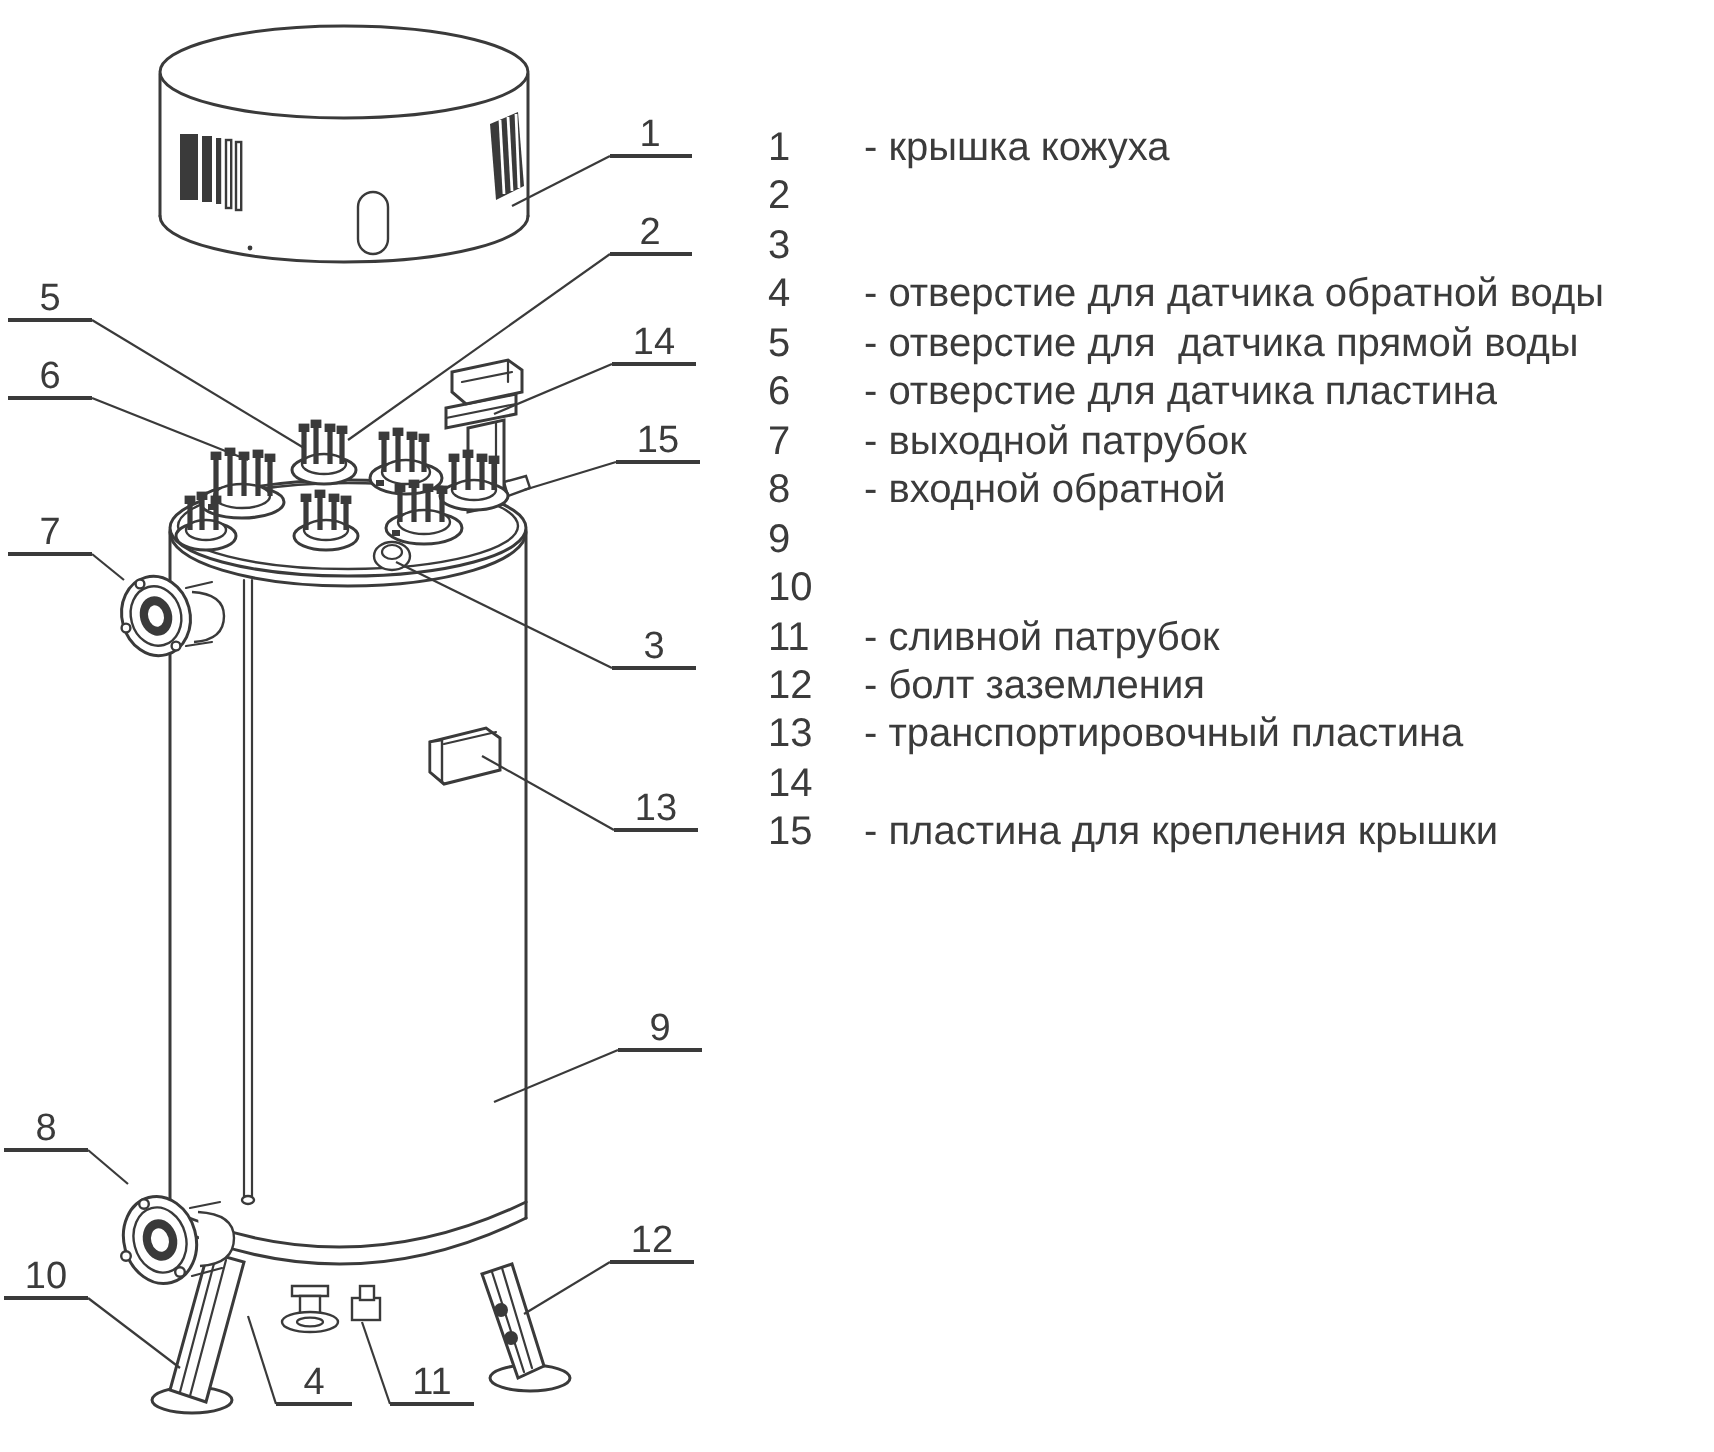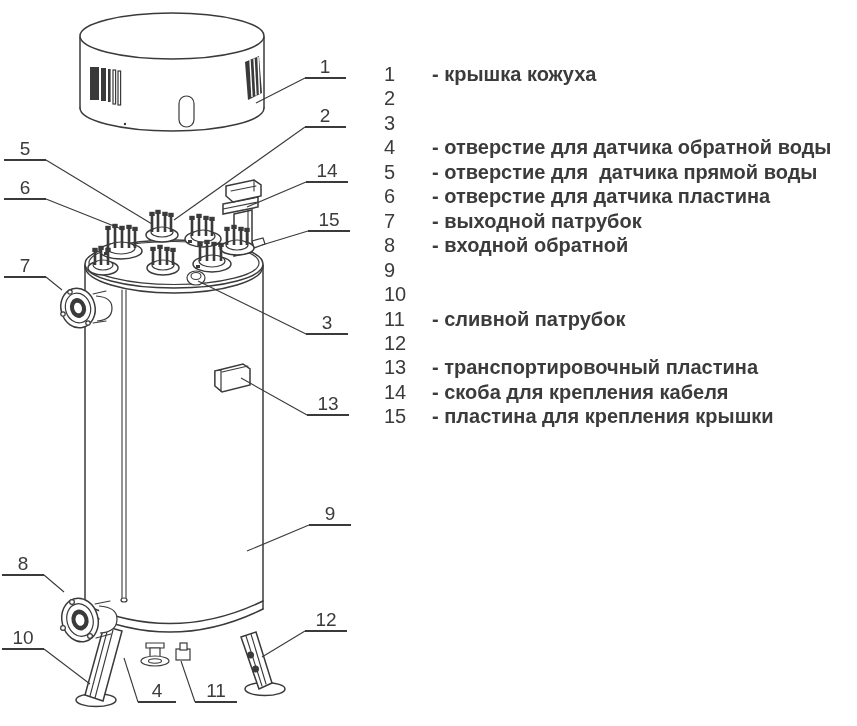--- a/index.html
+++ b/index.html
@@ -11,21 +11,21 @@
   .fw{fill:#ffffff;stroke:#3a3a3a;stroke-width:1.5;}
   .fw2{fill:#ffffff;stroke:#3a3a3a;stroke-width:1.2;}
   .fd{fill:#3a3a3a;stroke:none;}
   .wl{stroke:#ffffff;stroke-width:1.4;fill:none;}
   .ldr{stroke:#3a3a3a;stroke-width:1.1;fill:none;}
   .ul{stroke:#3a3a3a;stroke-width:2;fill:none;}
   text.co{font-family:"Liberation Sans",sans-serif;font-size:19px;fill:#3b3b3b;}
   .legend{position:absolute;left:384px;top:62px;color:#3b3b3b;font-size:20px;line-height:24.45px;}
   .legend-row{display:flex;}
   .legend-num{width:48px;flex:0 0 48px;}
-  .legend-desc{white-space:pre;font-weight:bold;}
+  .legend-desc{white-space:pre;}
 </style>
 </head>
 <body>
 
 <div class="screen">
 
   <svg width="380" height="726" viewBox="0 0 380 726">
 
     <g>
       <line class="ln" x1="80" y1="37" x2="80" y2="108"></line>
@@ -359,28 +359,28 @@
       </div>
     <div class="legend-row">
         <span class="legend-num">10</span>
       </div>
     <div class="legend-row">
         <span class="legend-num">11</span>
         <span class="legend-desc">- сливной патрубок</span>
       </div>
     <div class="legend-row">
         <span class="legend-num">12</span>
+        <span class="legend-desc">- болт заземления</span>
       </div>
     <div class="legend-row">
         <span class="legend-num">13</span>
         <span class="legend-desc">- транспортировочный пластина</span>
       </div>
     <div class="legend-row">
         <span class="legend-num">14</span>
-        <span class="legend-desc">- скоба для крепления кабеля</span>
       </div>
     <div class="legend-row">
         <span class="legend-num">15</span>
         <span class="legend-desc">- пластина для крепления крышки</span>
       </div>
   </div>
 
 </div>
 
 </body></html>

